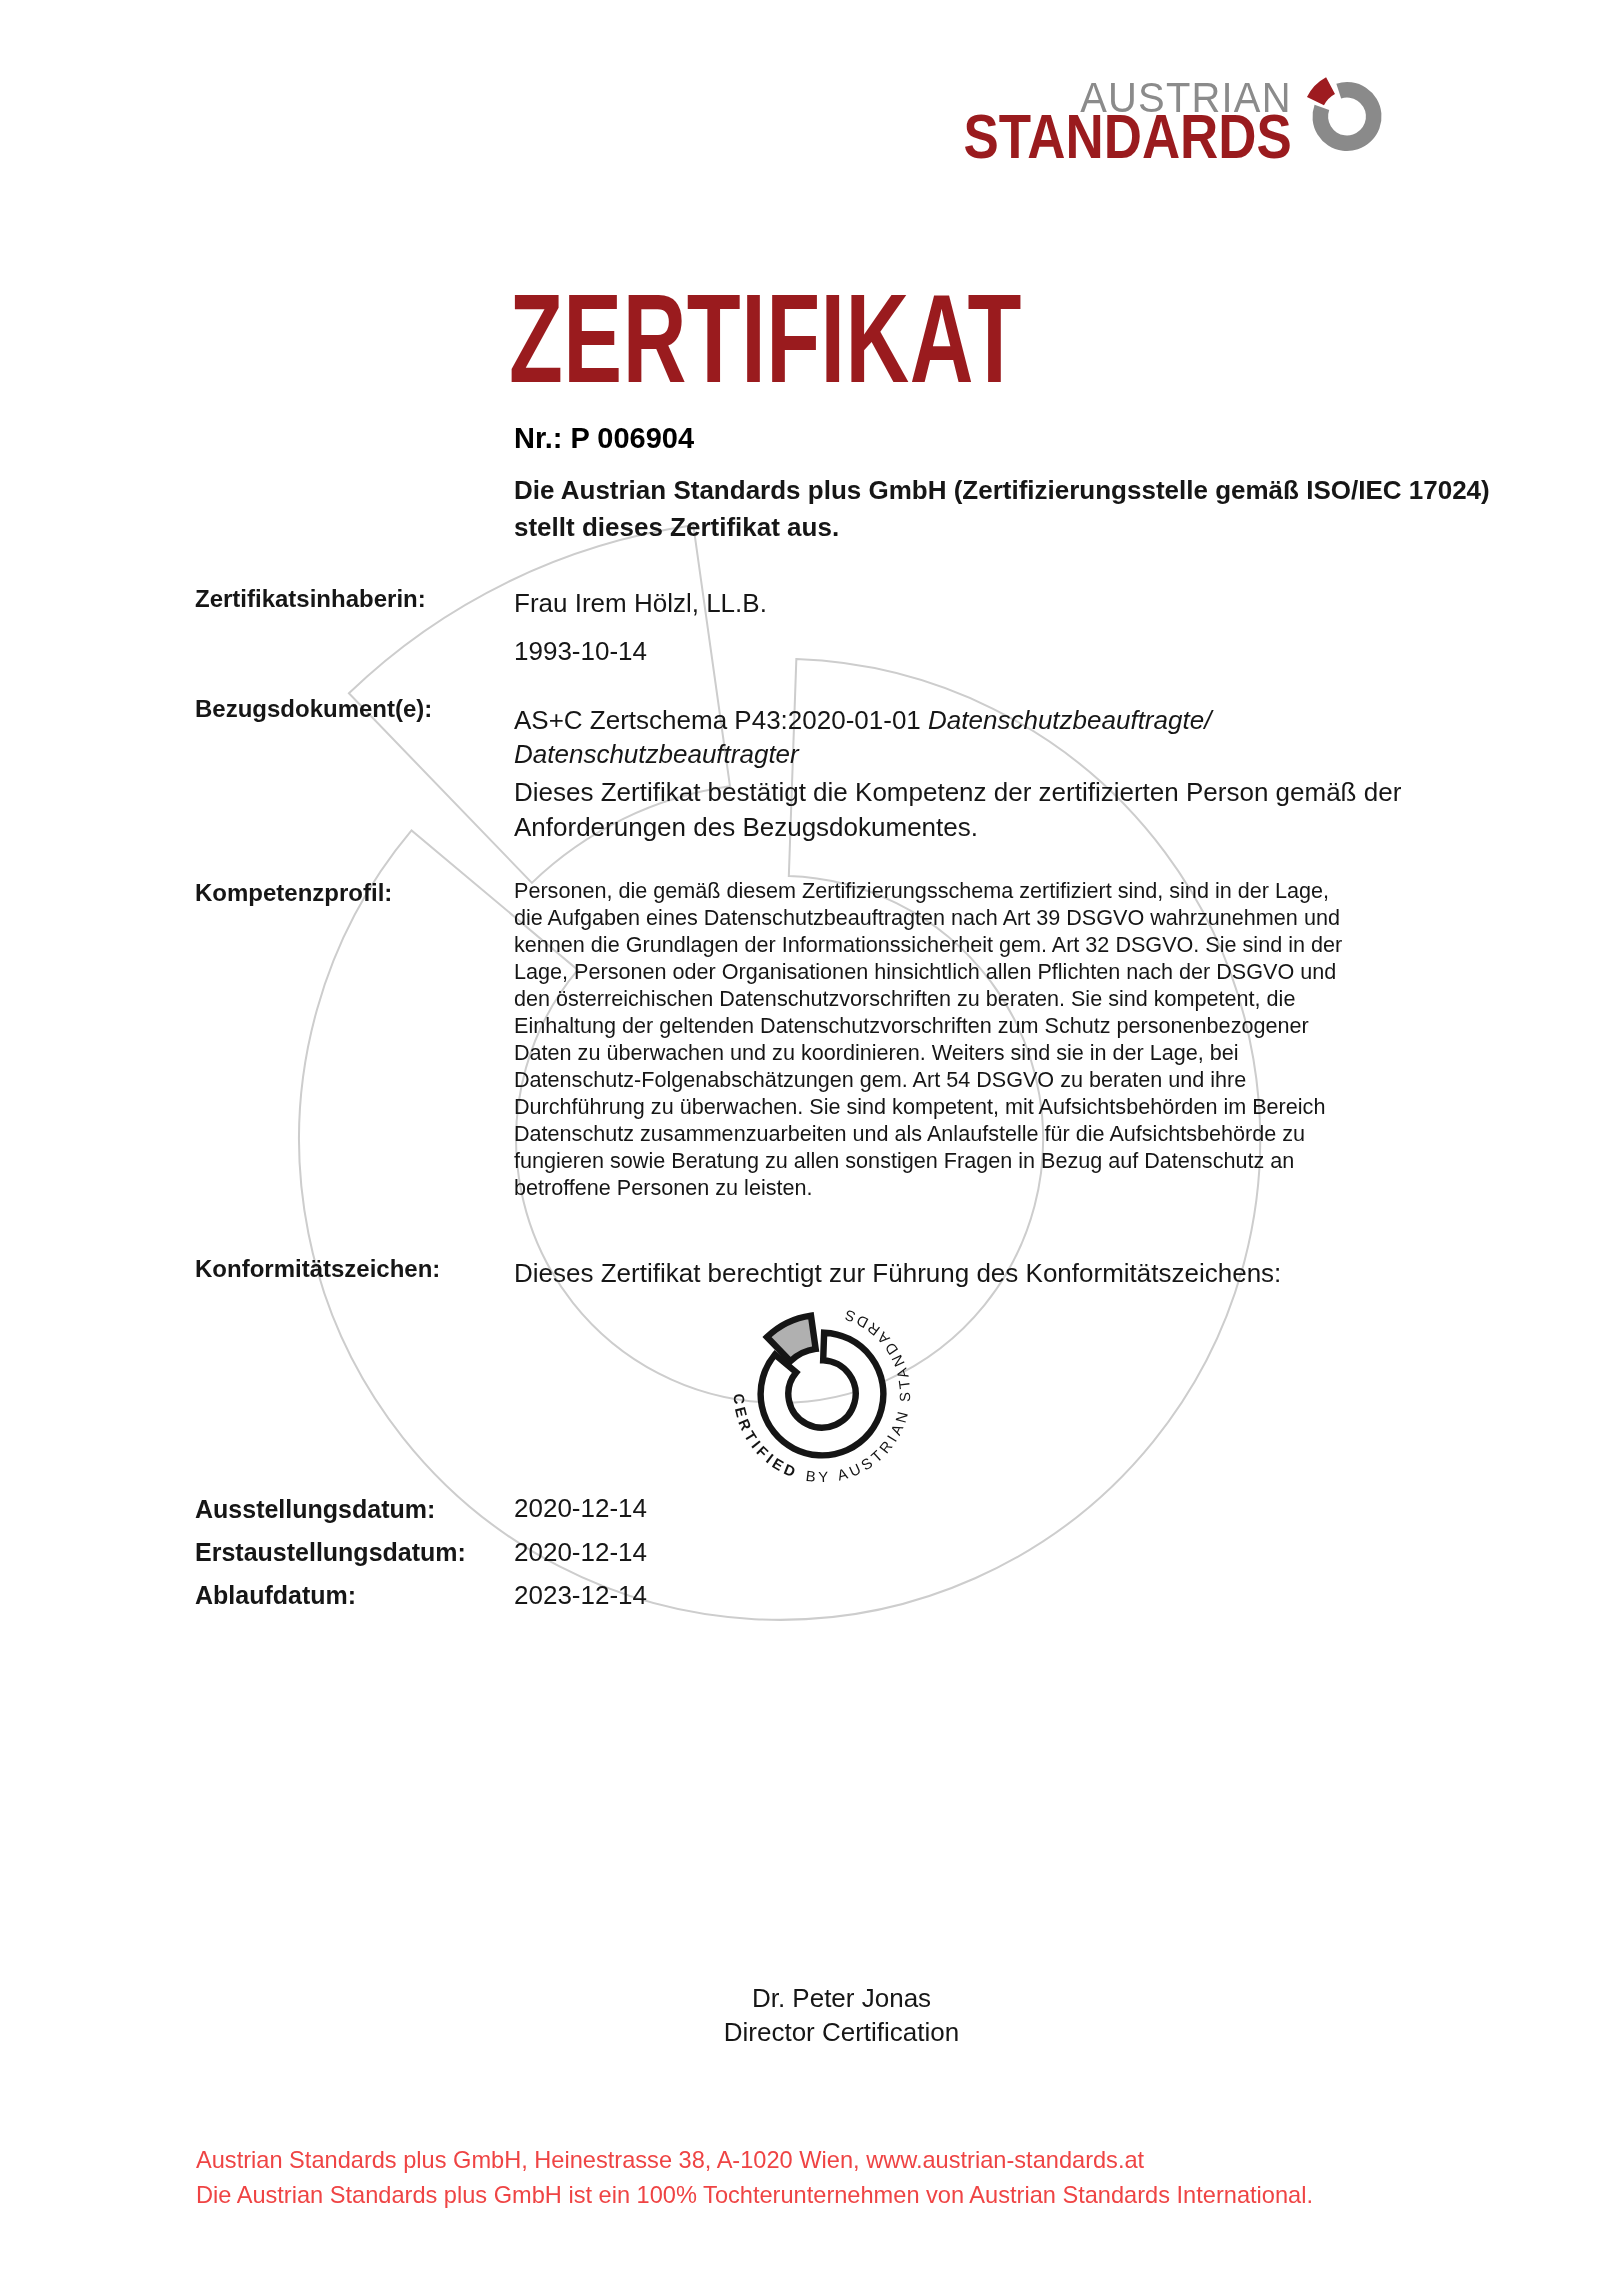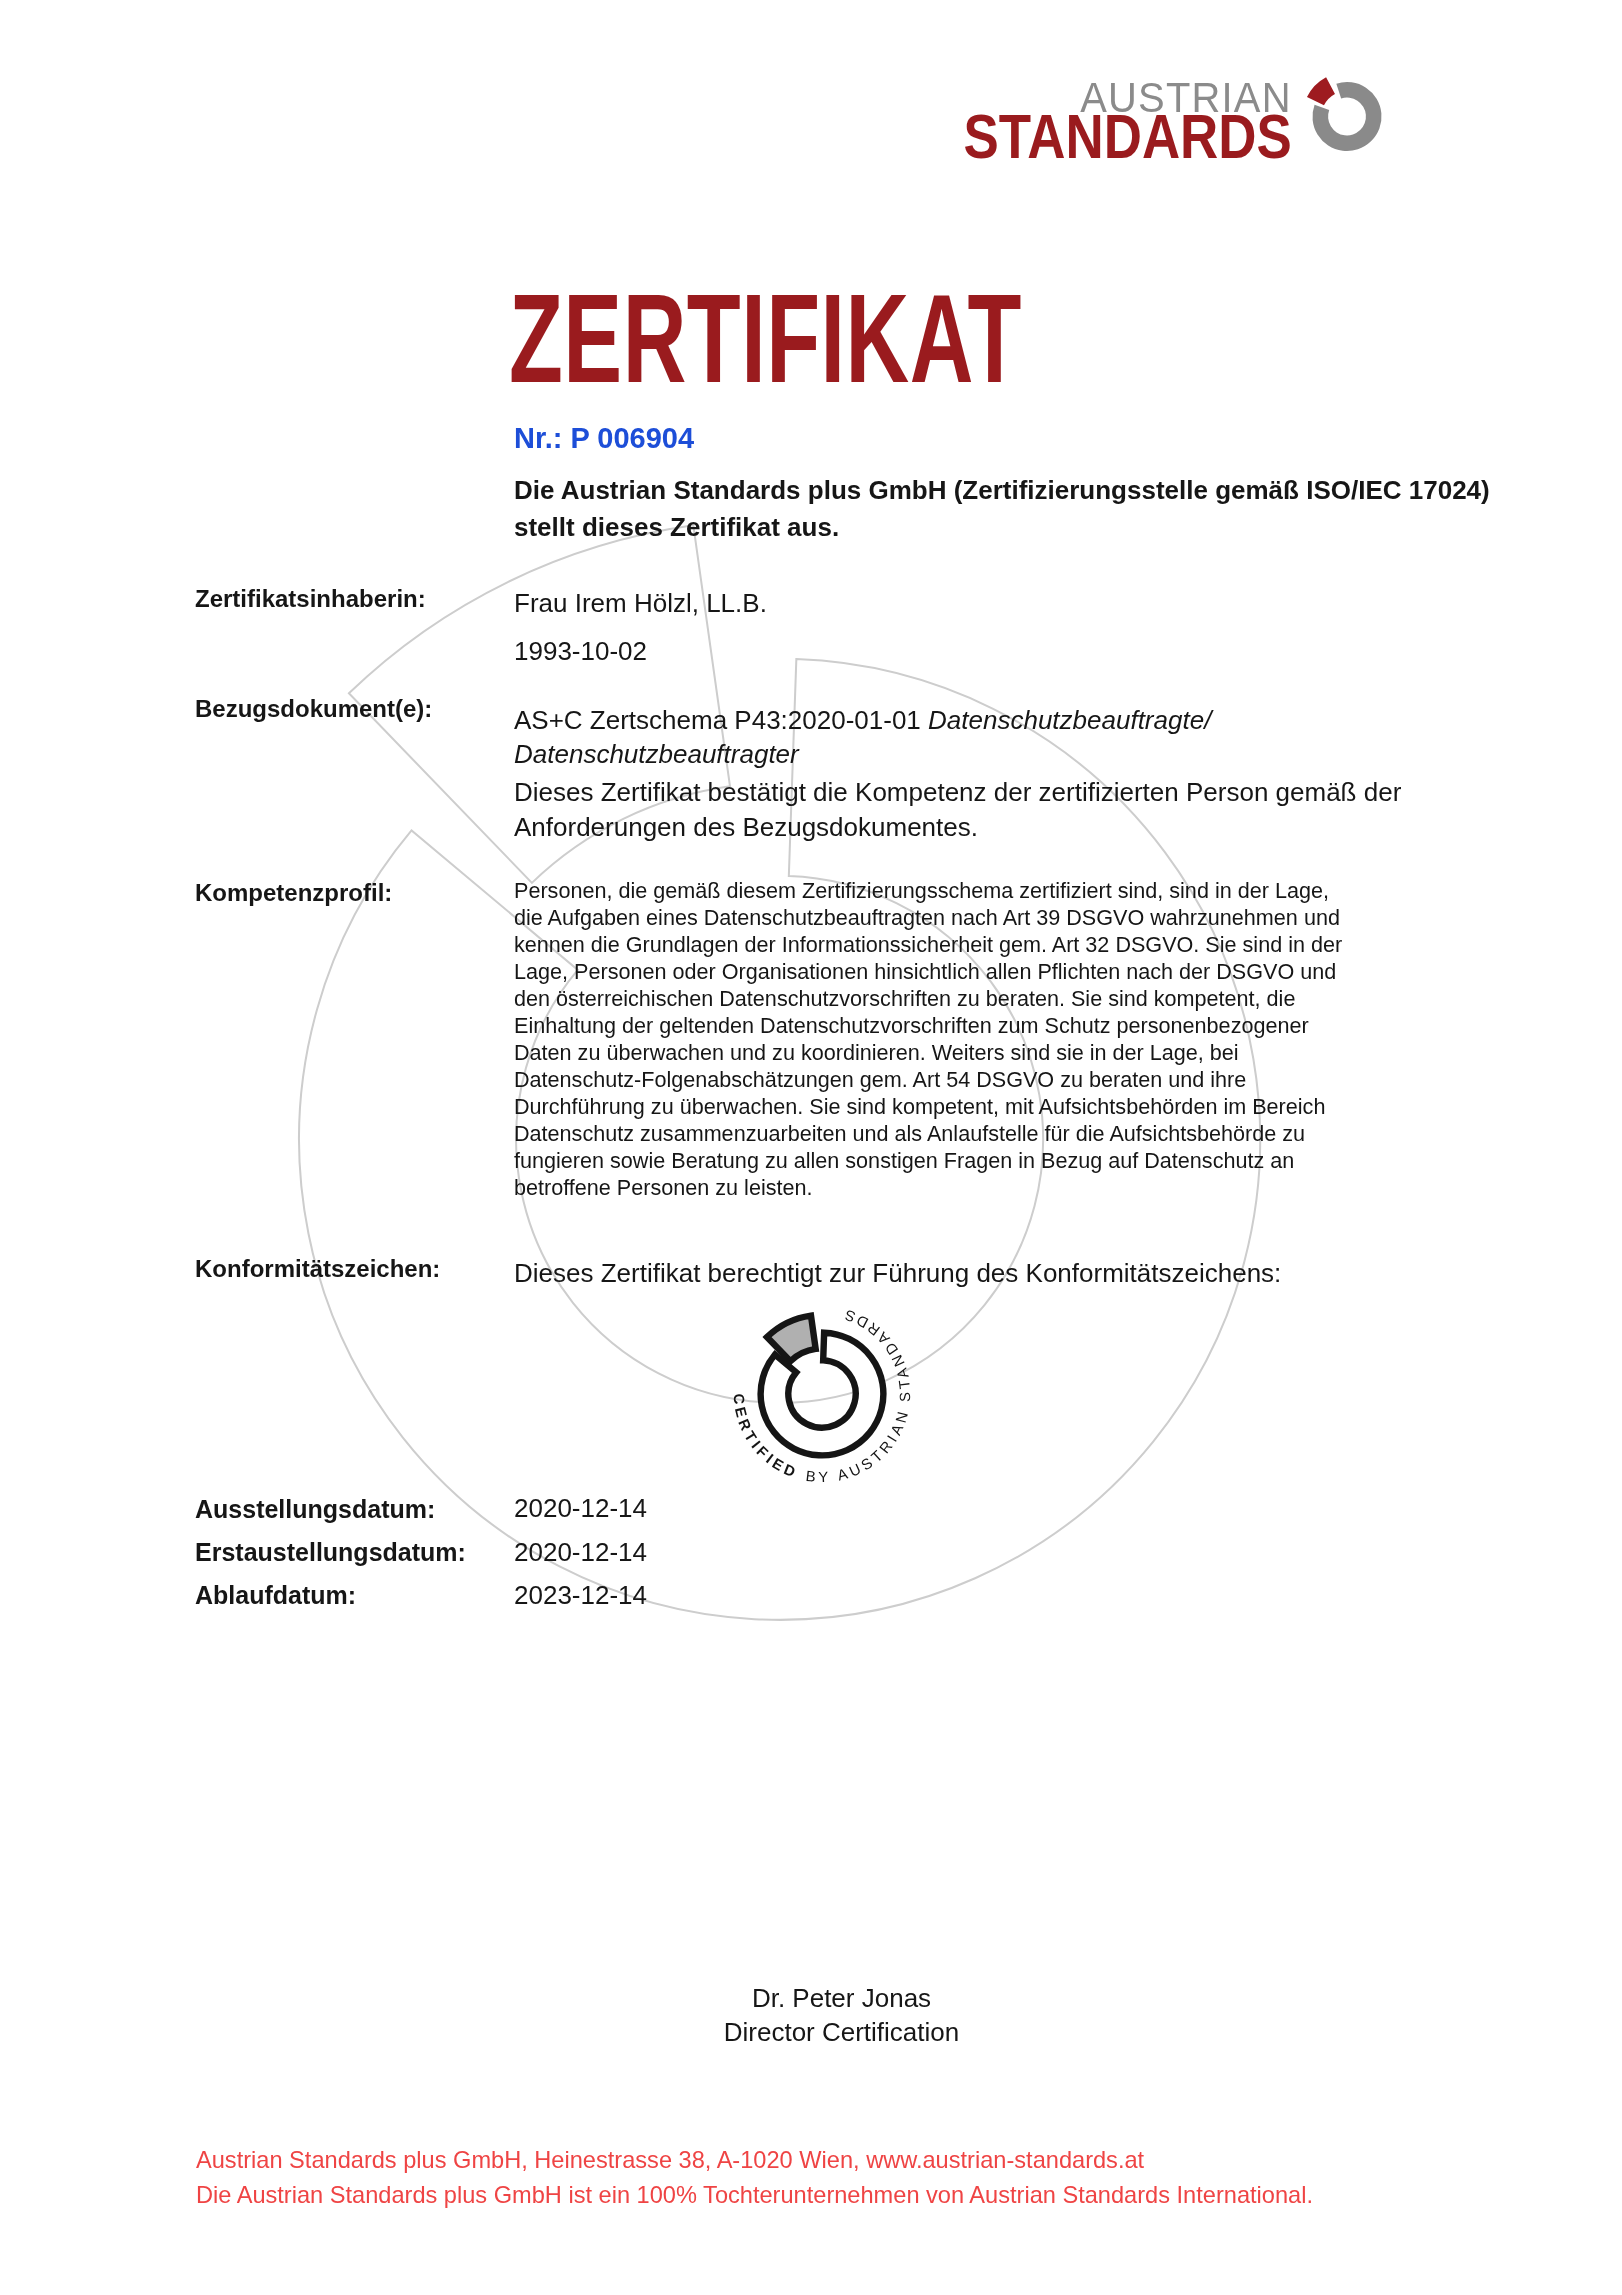--- a/index.html
+++ b/index.html
@@ -27,21 +27,21 @@
     transform:scaleX(.84);transform-origin:100% 0;white-space:nowrap;line-height:1;letter-spacing:0;
   }
   .logo-icon{position:absolute;left:1298px;top:60px;}
 
   
   .title{position:absolute;left:509px;top:276px;line-height:1;white-space:nowrap;}
   .title .squeeze{
     display:inline-block;transform:scaleX(.70);transform-origin:0 0;
     font-size:126px;font-weight:bold;color:#9a1b1e;letter-spacing:0.7px;
   }
-  .cert-no{position:absolute;left:514px;top:422px;font-size:29px;font-weight:bold;color:#1d4ed8;text-align:right;}
+  .cert-no{position:absolute;left:514px;top:422px;font-size:29px;font-weight:bold;color:#000000;text-align:right;}
 
   .intro{position:absolute;left:514px;top:472px;font-size:26px;font-weight:bold;line-height:37px;white-space:nowrap;}
 
   .field-label{position:absolute;left:195px;font-size:24px;font-weight:bold;white-space:nowrap;}
   .value{position:absolute;left:514px;font-size:26px;line-height:37px;white-space:nowrap;}
   .value .it{font-style:italic;}
   .para{
     position:absolute;left:514px;top:877px;width:955px;
     font-size:21.6px;line-height:27px;
   }
@@ -99,21 +99,21 @@
 
     <div class="cert-no">Nr.: P 006904</div>
 
     <div class="intro">
       <div>Die Austrian Standards plus GmbH (Zertifizierungsstelle gemäß ISO/IEC 17024)</div>
       <div>stellt dieses Zertifikat aus.</div>
     </div>
 
     <div class="field-label" style="top:585px">Zertifikatsinhaberin:</div>
     <div class="value" style="top:585px">Frau Irem Hölzl, LL.B.</div>
-    <div class="value" style="top:633px">1993-10-02</div>
+    <div class="value" style="top:633px">1993-10-14</div>
 
     <div class="field-label" style="top:695px">Bezugsdokument(e):</div>
     <div class="value" style="top:695px;line-height:34px;margin-top:8px;">
       <div><span>AS+C Zertschema P43:2020-01-01 </span><span class="it">Datenschutzbeauftragte/</span></div>
       <div class="it">Datenschutzbeauftragter</div>
     </div>
     <div class="value" style="top:775px;line-height:35px;">
       <div>Dieses Zertifikat bestätigt die Kompetenz der zertifizierten Person gemäß der</div>
       <div>Anforderungen des Bezugsdokumentes.</div>
     </div>

